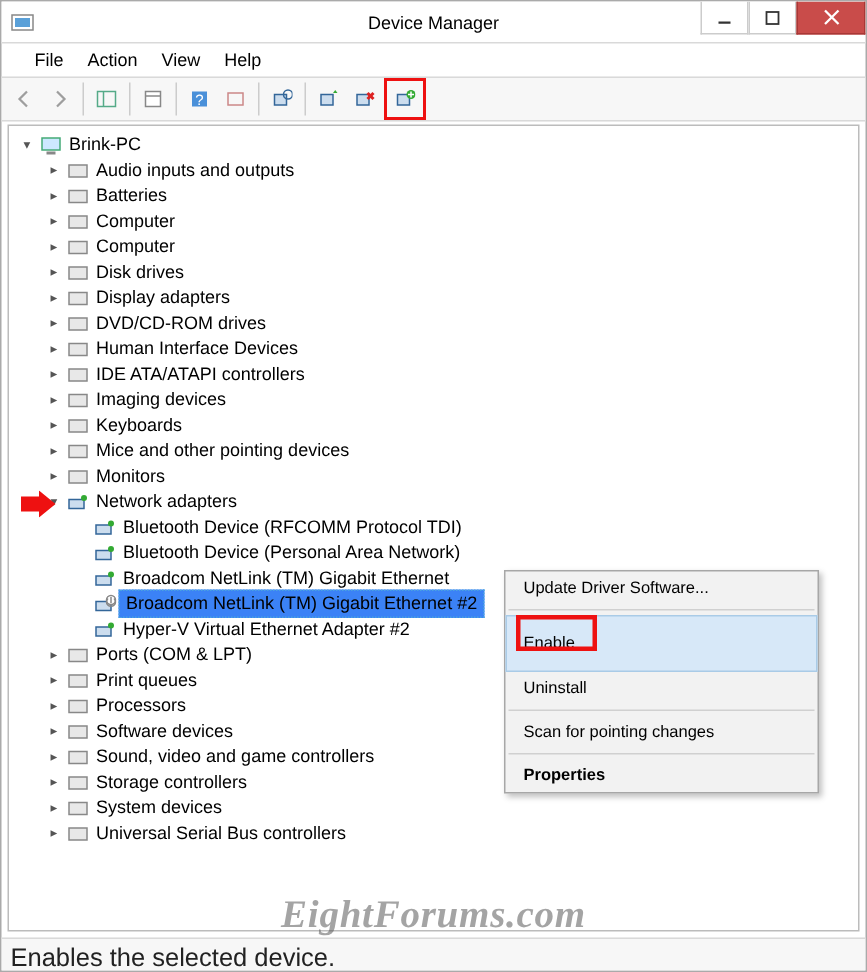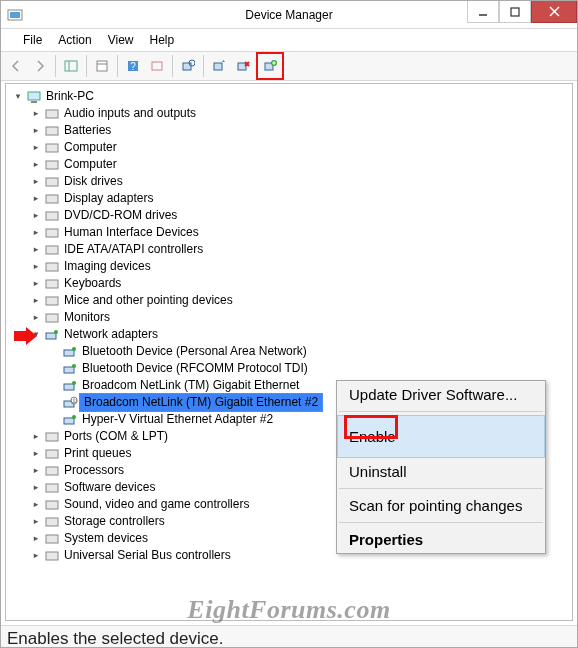--- a/index.html
+++ b/index.html
@@ -33,21 +33,21 @@
   .row .ind { display:inline-block; }
   .tw { width:12px; height:12px; display:inline-flex; align-items:center; justify-content:center; margin-right:2px; color:#555; font-size:9px; }
   .ic { width:16px; height:16px; margin-right:4px; display:inline-flex; align-items:center; justify-content:center; }
   .lbl { }
   .row.selected .lbl { background:#3b82f6; border:1px dotted #4aa3df; padding:0 4px; margin-left:-3px; }
 
   
   .red-arrow { position:absolute; left:6px; }
 
   
-  .ctx { position:absolute; width:210px; background:#f2f2f2; border:1px solid #a7a7a7; box-shadow:2px 2px 4px rgba(0,0,0,.25); font-size:15px; }
+  .ctx { position:absolute; width:210px; background:#f2f2f2; border:1px solid #a7a7a7; box-shadow:2px 2px 4px rgba(0,0,0,.25); font-size:11px; }
   .ctx-item { padding:5px 12px; }
   .ctx-item.hover { background:#d7e8f8; border:1px solid #a9cbe7; padding:12px 11px; position:relative; }
   .ctx-sep { height:1px; background:#d0d0d0; margin:3px 2px; }
   .ctx-item.bold { font-weight:bold; }
   .ctx-highlight { position:absolute; border:3px solid #e11; }
 
   
   .statusbar { position:absolute; left:0; right:0; bottom:0; height:22px; border-top:1px solid #d9d9d9; font-size:17px; padding:3px 6px; color:#222; background:#f7f7f7;}
 
   
@@ -318,32 +318,32 @@
   </div>
         <div class="row">
     <span class="ind" style="width:40px"></span>
     <span class="tw"></span>
     <span class="ic">
             <svg width="16" height="16">
               <rect x="2" y="6" width="10" height="6" fill="#cde" stroke="#369"></rect>
               <circle cx="12" cy="5" r="2" fill="#3a3"></circle>
             </svg>
           </span>
-    <span class="lbl">Bluetooth Device (Personal Area Network)</span>
+    <span class="lbl">Bluetooth Device (RFCOMM Protocol TDI)</span>
   </div>
         <div class="row">
     <span class="ind" style="width:40px"></span>
     <span class="tw"></span>
     <span class="ic">
             <svg width="16" height="16">
               <rect x="2" y="6" width="10" height="6" fill="#cde" stroke="#369"></rect>
               <circle cx="12" cy="5" r="2" fill="#3a3"></circle>
             </svg>
           </span>
-    <span class="lbl">Bluetooth Device (RFCOMM Protocol TDI)</span>
+    <span class="lbl">Bluetooth Device (Personal Area Network)</span>
   </div>
         <div class="row">
     <span class="ind" style="width:40px"></span>
     <span class="tw"></span>
     <span class="ic">
             <svg width="16" height="16">
               <rect x="2" y="6" width="10" height="6" fill="#cde" stroke="#369"></rect>
               <circle cx="12" cy="5" r="2" fill="#3a3"></circle>
             </svg>
           </span>

